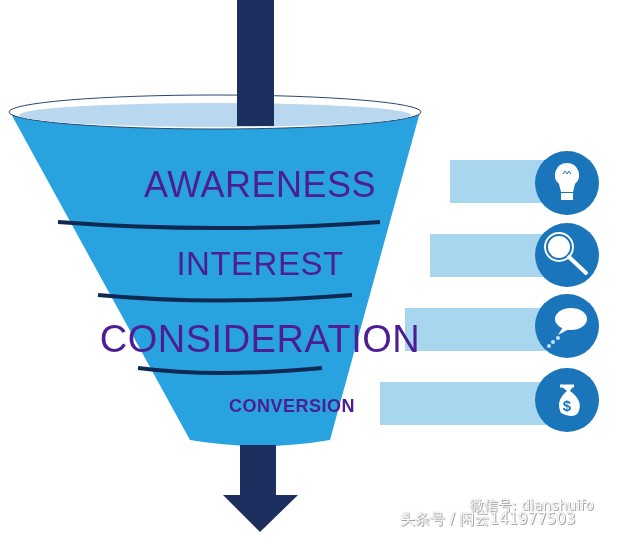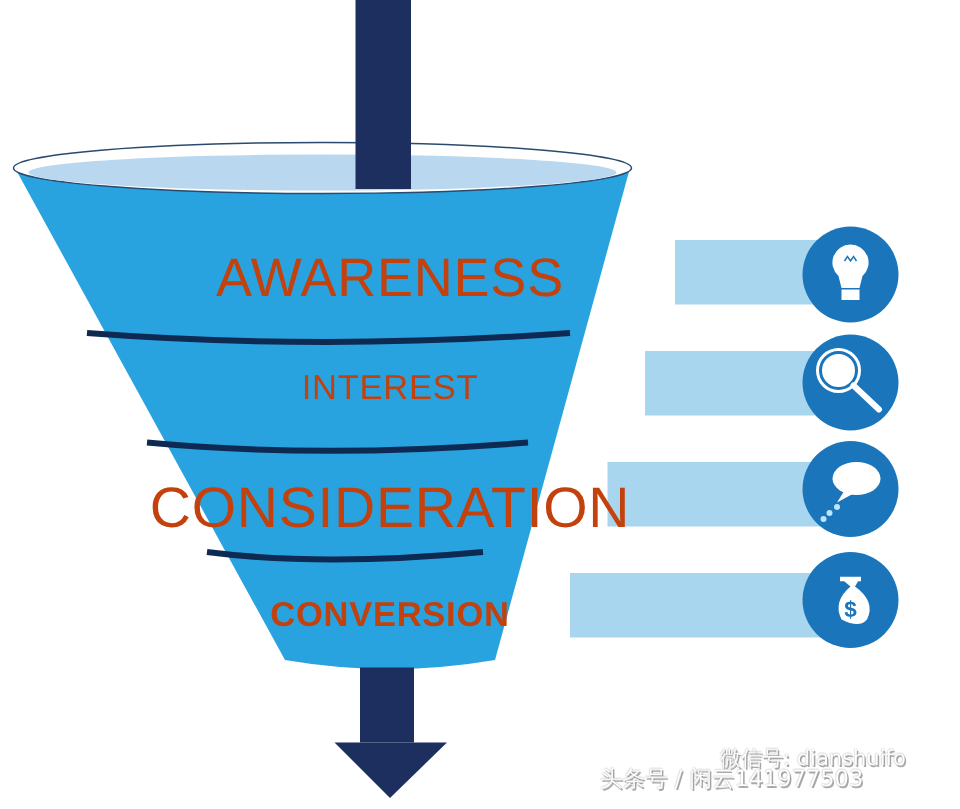--- a/index.html
+++ b/index.html
@@ -1,18 +1,18 @@
 <!DOCTYPE html>
 <html><head>
 <meta charset="utf-8">
 <style>
   html,body{margin:0;padding:0;background:#fff;}
   body{width:640px;height:539px;position:relative;overflow:hidden;font-family:"Liberation Sans",sans-serif;}
   svg.main{position:absolute;left:0;top:0;}
-  .label{position:absolute;left:0;width:520px;text-align:center;color:#c2410c;letter-spacing:0.5px;}
+  .label{position:absolute;left:0;width:520px;text-align:center;color:#4c1d95;letter-spacing:0.5px;}
   .wm{position:absolute;color:#fff;text-shadow:0 0 1px #888,1px 1px 0 #aaa;font-family:"DejaVu Sans",sans-serif;}
 </style>
 </head>
 <body>
 
 <svg class="main" width="640" height="539" viewBox="0 0 640 539">
 
   <g>
     <rect x="450" y="160" width="110" height="43" fill="#a9d6ef"></rect>
     <rect x="430" y="234" width="130" height="43" fill="#a9d6ef"></rect>
@@ -58,18 +58,18 @@
   </g>
   <g>
     <circle cx="567" cy="400" r="32" fill="#1a75bb"></circle>
     <path d="M561,386 l12,0 -3,5 q14,10 8,22 q-5,6 -17,0 q-6,-12 6,-22 z" fill="#fff"></path>
     <path d="M560,386 l14,0" stroke="#fff" stroke-width="3"></path>
     <text x="567" y="411" text-anchor="middle" font-family="Liberation Sans, sans-serif" font-weight="bold" font-size="15" fill="#1a75bb">$</text>
   </g>
 </svg>
 
 <div class="label" style="top:164px;font-size:36px;">AWARENESS</div>
-<div class="label" style="top:245px;font-size:23px;">INTEREST</div>
+<div class="label" style="top:245px;font-size:33px;">INTEREST</div>
 <div class="label" style="top:318px;font-size:38px;">CONSIDERATION</div>
-<div class="label" style="top:396px;font-size:23px;font-weight:bold;">CONVERSION</div>
+<div class="label" style="top:396px;font-size:18px;font-weight:bold;padding-left:32px;">CONVERSION</div>
 
-<div class="wm" style="left:480px;top:497px;font-size:14px;">微信号: dianshuifo</div>
+<div class="wm" style="left:470px;top:497px;font-size:14px;">微信号: dianshuifo</div>
 <div class="wm" style="left:400px;top:510px;font-size:15px;">头条号 / 闲云141977503</div>
 
 </body></html>

